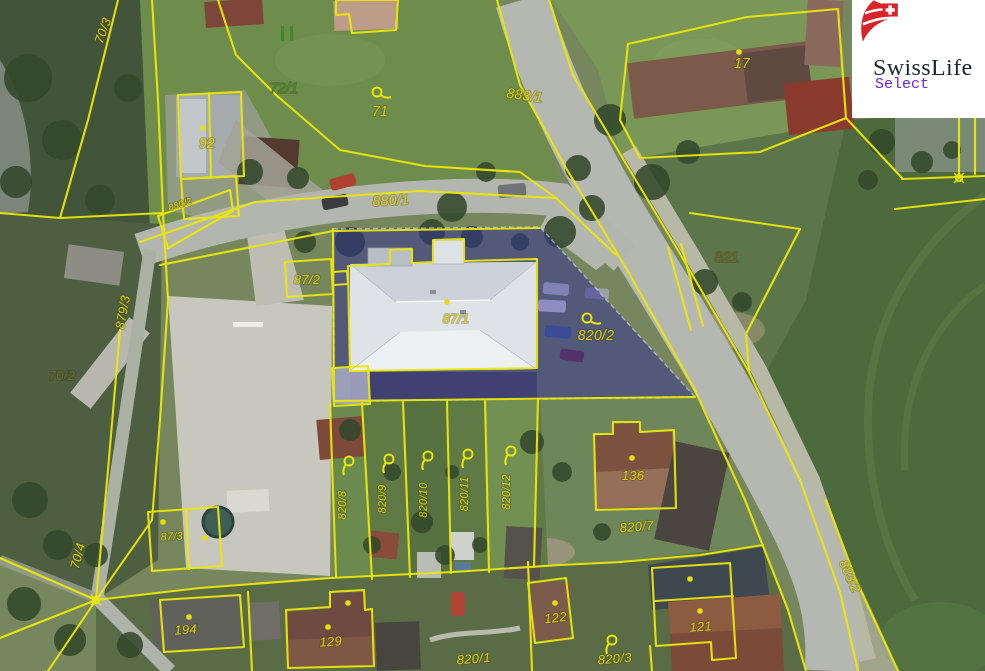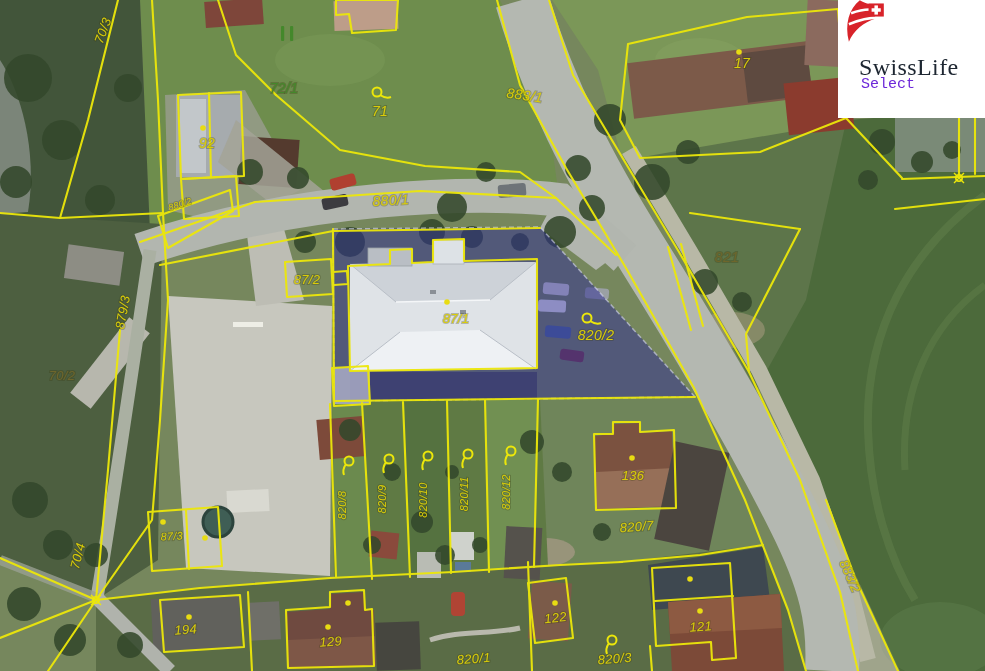--- a/index.html
+++ b/index.html
@@ -10,21 +10,21 @@
     font-style:italic;
     font-weight:400;
     text-anchor:middle;
     paint-order:stroke;
     stroke:#3a3a10;
     stroke-opacity:.28;
     stroke-width:2px;
     letter-spacing:.3px;
   }
   .logo-card{
-    position:absolute;right:0;top:0;width:147px;height:118px;
+    position:absolute;right:0;top:0;width:133px;height:118px;
     background:#ffffff;z-index:5;
   }
   .logo-mark{position:absolute;left:48px;top:7px;}
   .logo-brand{
     position:absolute;left:21px;top:54px;
     font-family:"Liberation Serif",serif;
     font-size:24px;color:#1d2631;letter-spacing:.4px;white-space:nowrap;
   }
   .logo-sub{
     position:absolute;left:23px;top:76px;

